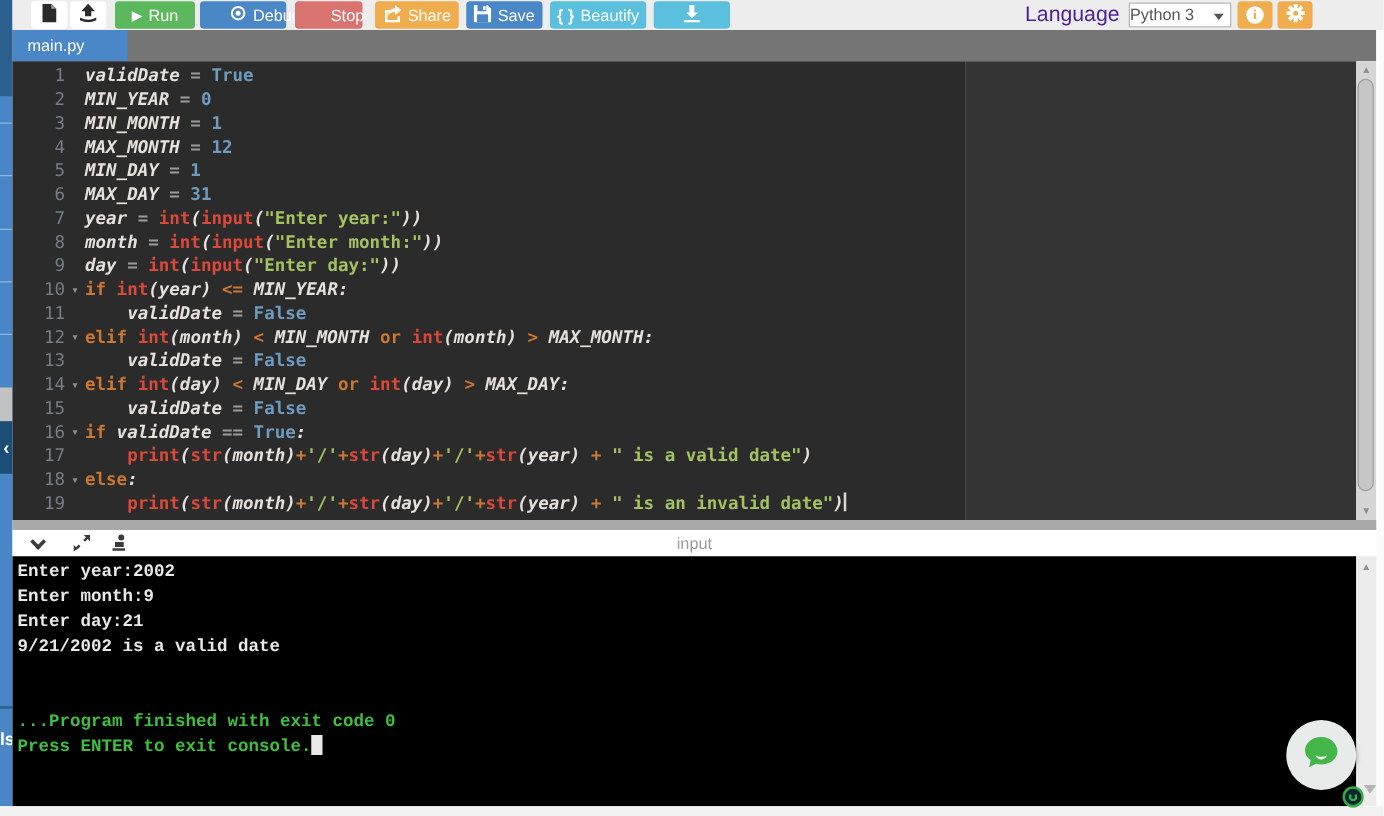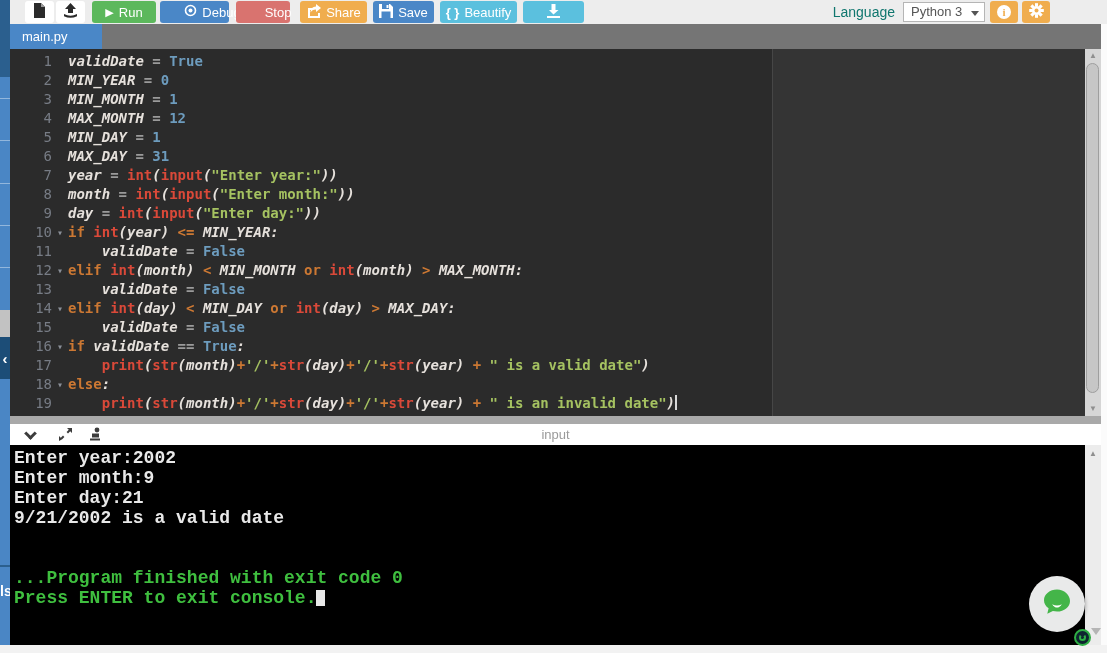--- a/index.html
+++ b/index.html
@@ -29,24 +29,24 @@
   .b-share    { left:290px; width:67px; background:#f0ad4e; }
   .b-save     { left:363px; width:61px; background:#4a87c7; }
   .b-beautify { left:430px; width:77px; background:#5bc0de; }
   .b-down     { left:513px; width:61px; background:#5bc0de; }
   .b-file     { left:15px;  width:29px; }
   .b-upload   { left:46px;  width:29px; }
   .play { font-size:11px; }
   .stop-sq { width:10px; height:10px; background:#fff; display:inline-block; }
   .brace { font-weight:bold; }
   .lang-label { position:absolute; left:810px; top:0; width:75px; height:24px; line-height:24px;
-                text-align:right; color:#0f766e; font-size:14px; }
+                text-align:right; color:#4c1d95; font-size:17px; }
   .lang-select { position:absolute; left:893px; top:2px; width:82px; height:20px; background:#fff;
                  border:1px solid #b5b5b5; font-size:13px; color:#555; line-height:18px;
-                 padding-left:7px; cursor:pointer; }
+                 cursor:pointer; }
   .lang-caret { position:absolute; right:5px; top:8px; width:0; height:0;
                 border-left:4px solid transparent; border-right:4px solid transparent; border-top:5px solid #555; }
   .b-info { left:980px; width:28px; background:#f0ad4e; }
   .b-gear { left:1012px; width:28px; background:#f0ad4e; }
   .info-circle { width:14px; height:14px; background:#fff; border-radius:50%; color:#f0ad4e;
                  font-size:11px; font-weight:bold; font-family:"Liberation Serif", serif;
                  display:flex; align-items:center; justify-content:center; }
 
   
   .tabbar { position:absolute; left:10px; top:24px; width:1091px; height:25px; background:#757575; }
@@ -84,21 +84,21 @@
   .divider { position:absolute; left:10px; top:416px; width:1091px; height:8px; background:#a9a9a9; }
   .cheader { position:absolute; left:10px; top:424px; width:1091px; height:21px; background:#fff; }
   .ch-icon { position:absolute; top:3px; cursor:pointer; }
   .chev { left:16px; top:5px; width:9px; height:9px; border-right:3px solid #3c3c3c;
           border-bottom:3px solid #3c3c3c; transform:rotate(45deg); }
   .ch-expand { left:48px; }
   .ch-kbd { left:78px; }
   .ch-title { position:absolute; left:0; top:0; width:1091px; text-align:center; color:#9a9a9a;
               font-size:13px; line-height:21px; }
   .cbody { position:absolute; left:10px; top:445px; width:1075px; height:200px; background:#000;
-           overflow:hidden; font-family:"Liberation Mono", monospace; font-size:18px; font-weight:bold; }
+           overflow:hidden; font-family:"Liberation Mono", monospace; font-size:14px; font-weight:bold; }
   .crows { position:absolute; left:4px; top:3px; }
   .crow { height:20px; line-height:20px; white-space:pre; }
   .row-out { color:#e8e8e8; }
   .row-sys { color:#3fbf3f; }
   .block-caret { display:inline-block; width:9px; height:16px; background:#e8e8e8; vertical-align:-3px; }
   .cscroll { position:absolute; left:1085px; top:445px; width:16px; height:200px; background:#ececec; }
   .bottomstrip { position:absolute; left:0; top:645px; width:1107px; height:8px; background:#f2f2f2; }
 
   
   .chat { position:absolute; left:1029px; top:576px; width:56px; height:56px; border-radius:50%;

